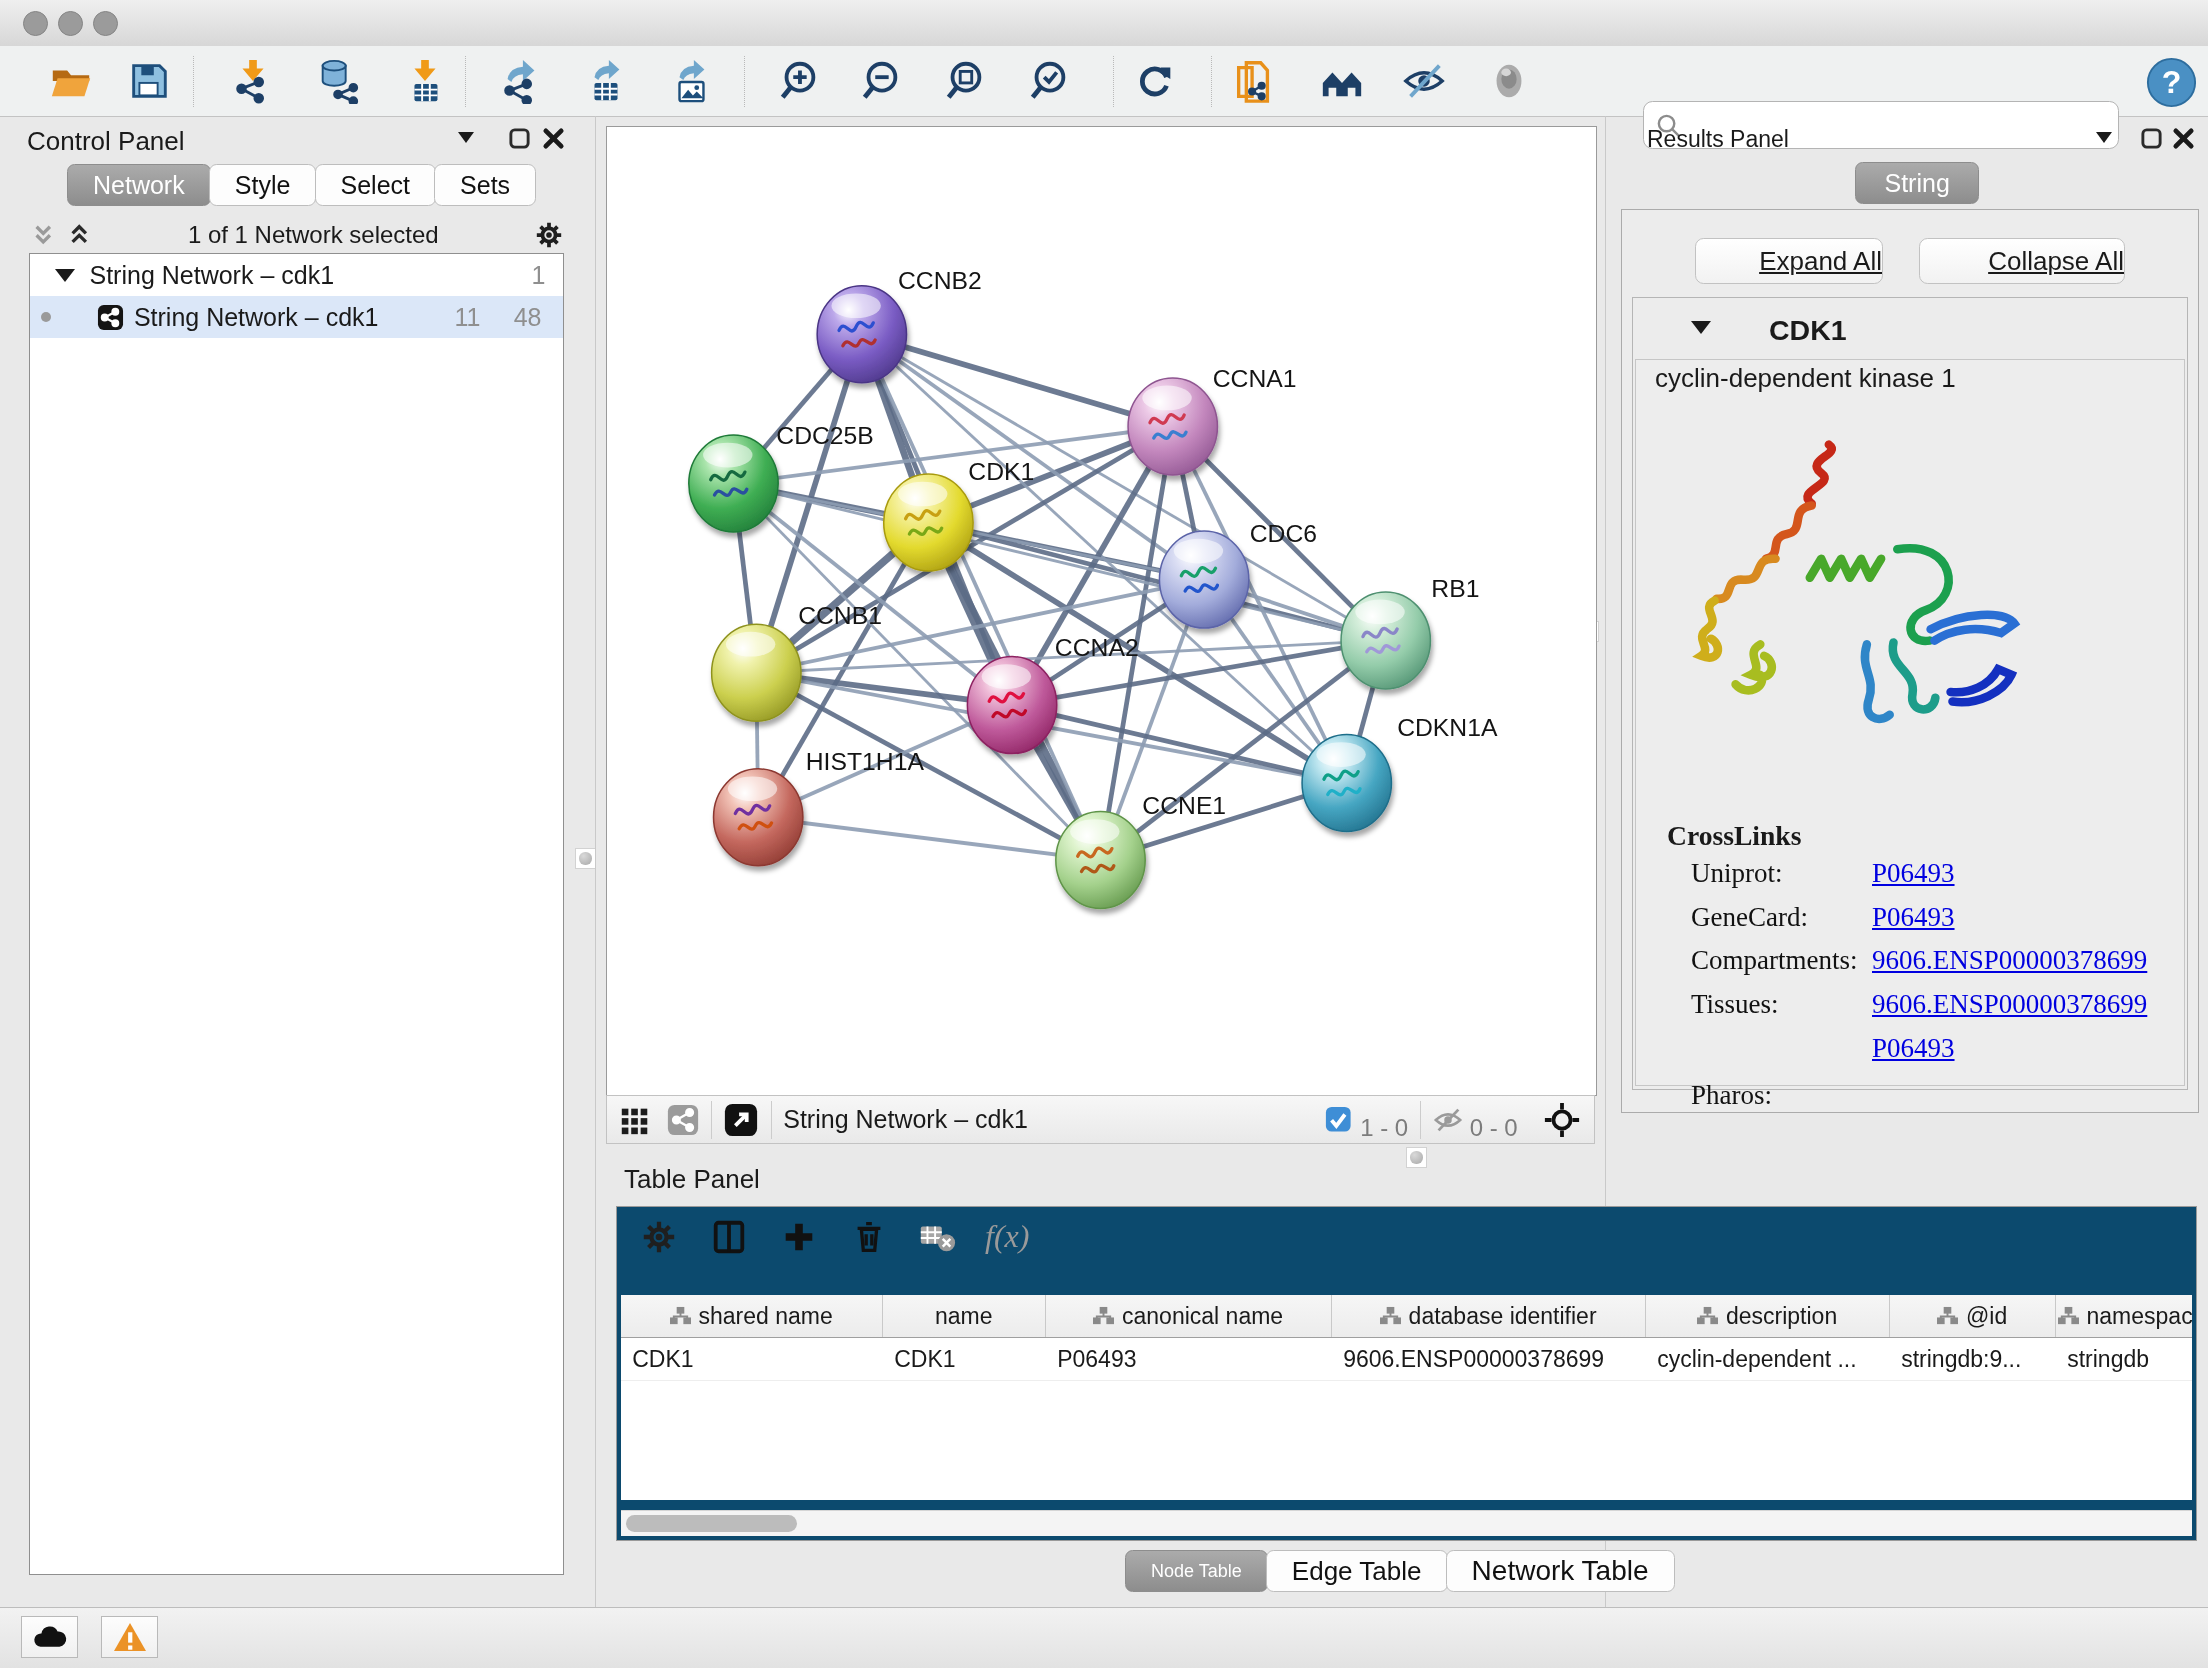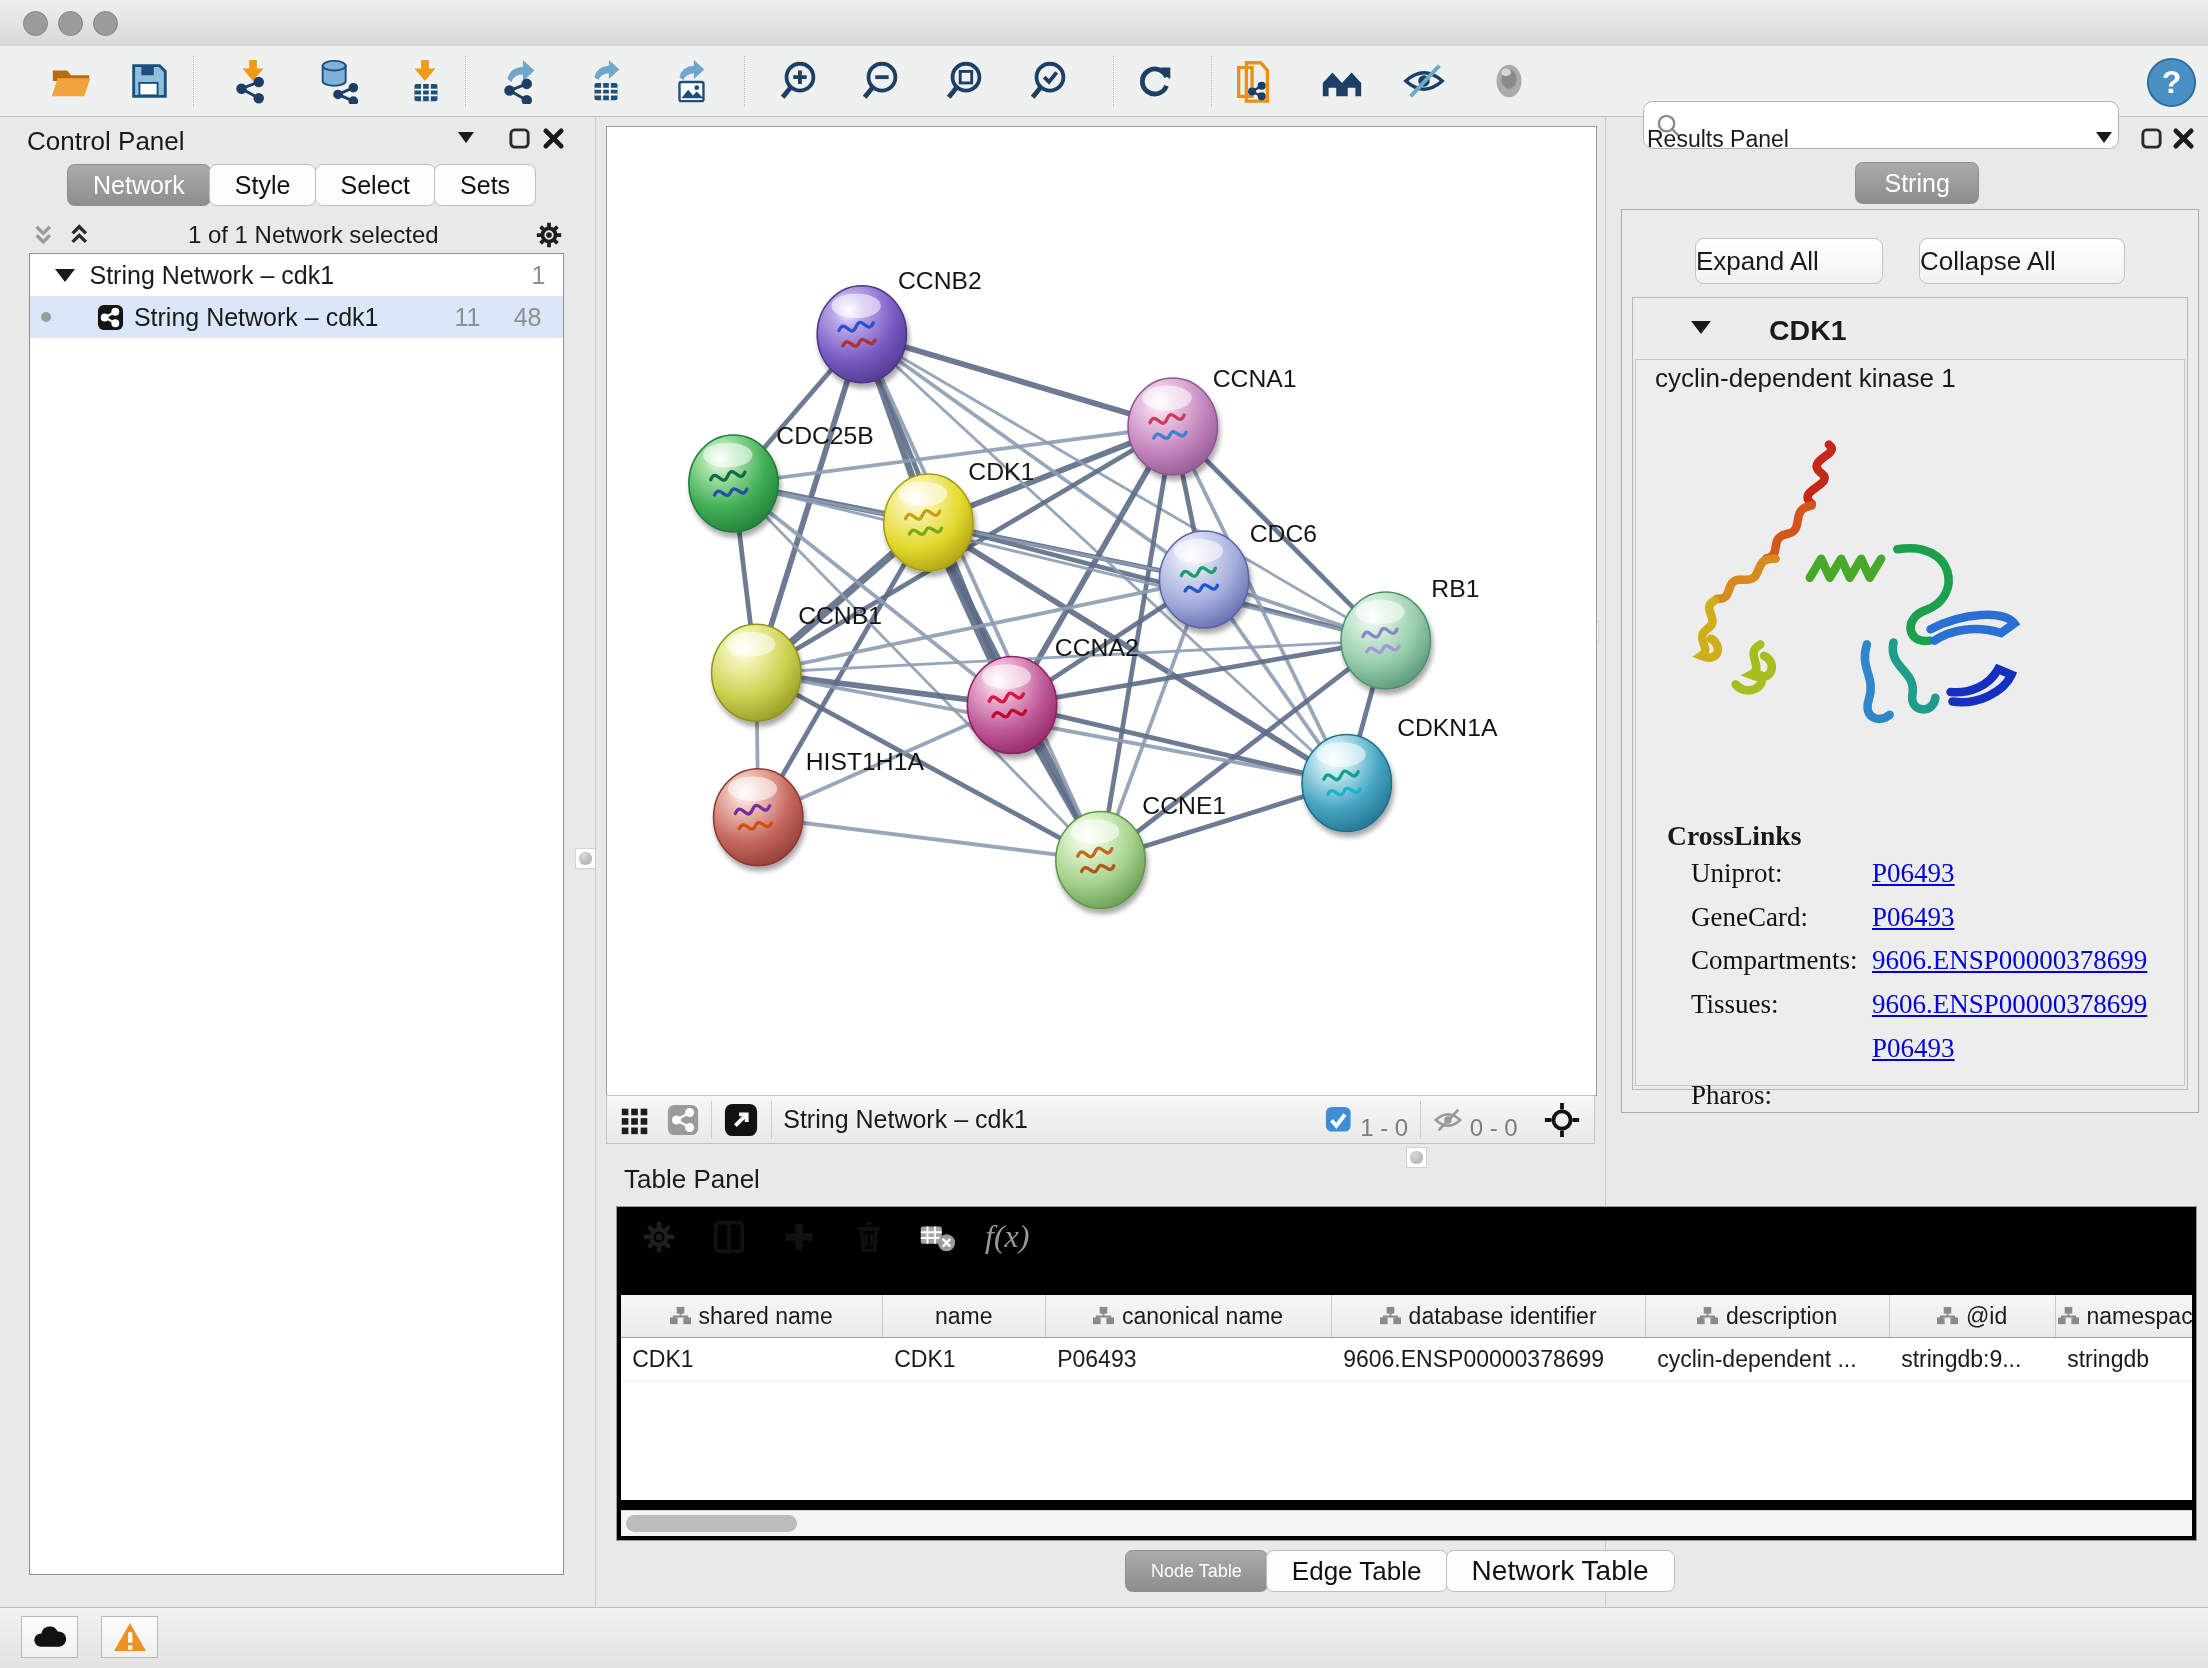--- a/index.html
+++ b/index.html
@@ -38,27 +38,27 @@
   .fsep{width:0;height:38px;border-left:1px solid #cccccc;margin:0 11.4px;}
   .ftxt{font-size:24px;color:#7c7c7c;margin-top:16px;}
   
   .handle{width:19px;height:19px;background:#fff;border:1px solid #d2d2d2;display:flex;align-items:center;justify-content:center;}
   .handle i{width:12.4px;height:12.4px;border-radius:50%;background:radial-gradient(circle at 35% 30%,#d9d9d9,#a8a8a8);display:block;}
   .vline{width:0;border-left:1.9px solid #c9c9c9;}
   
   #rp-title{left:1628px;top:126px;font-size:23px;margin-left:19px;}
   #rp-box{left:1621px;top:209px;width:576px;height:902px;background:#ececec;border:1.9px solid #ababab;}
   .btn{background:linear-gradient(#ffffff,#f2f2f2);border:1px solid #c2c2c2;border-radius:8.6px;
-       font-size:26px;text-align:left;}
+       font-size:26px;text-align:right;text-decoration:underline;}
   #cdk1-box{left:1632px;top:297px;width:554px;height:791px;border:1.9px solid #b5b5b5;background:#ececec;}
   #cdk1-desc{left:1635px;top:359px;width:548px;height:725px;border:1px solid #c6c6c6;background:#ededed;}
   .xl-label{font-family:"Liberation Serif",serif;font-size:27px;color:#111;}
   .xl-link{font-family:"Liberation Serif",serif;font-size:27px;color:#0000e0;text-decoration:underline;}
   
-  #tp-box{left:616px;top:1206px;width:1579px;height:333px;background:#000000;border:1.9px solid #9a9a9a;text-align:center;}
+  #tp-box{left:616px;top:1206px;width:1579px;height:333px;background:#0c4a6e;border:1.9px solid #9a9a9a;text-align:center;}
   #tp-toolbar{height:59px;display:flex;align-items:center;padding-left:23px;}
   #tp-table{position:absolute;left:3.8px;top:88px;right:3.8px;height:205px;background:#fff;overflow:hidden;}
   #thead{display:flex;background:linear-gradient(#f6f6f6,#ececec);border-bottom:1.9px solid #9f9f9f;height:42px;}
   .th{display:flex;align-items:center;justify-content:center;font-size:23px;gap:7.6px;
       border-right:1px solid #c9c9c9;box-sizing:border-box;overflow:hidden;white-space:nowrap;}
   #trow{display:flex;height:42px;border-bottom:1px solid #eee;}
   .td{font-size:23px;padding-left:11.4px;display:flex;align-items:center;box-sizing:border-box;
       overflow:hidden;white-space:nowrap;}
   #tp-scroll{position:absolute;left:3.8px;bottom:3.8px;right:3.8px;height:25px;background:#f4f4f4;border-top:1px solid #d5d5d5;}
   #tp-thumb{position:absolute;left:5.7px;top:3.8px;width:171px;height:17px;background:#bcbcbc;border-radius:8.6px;}

